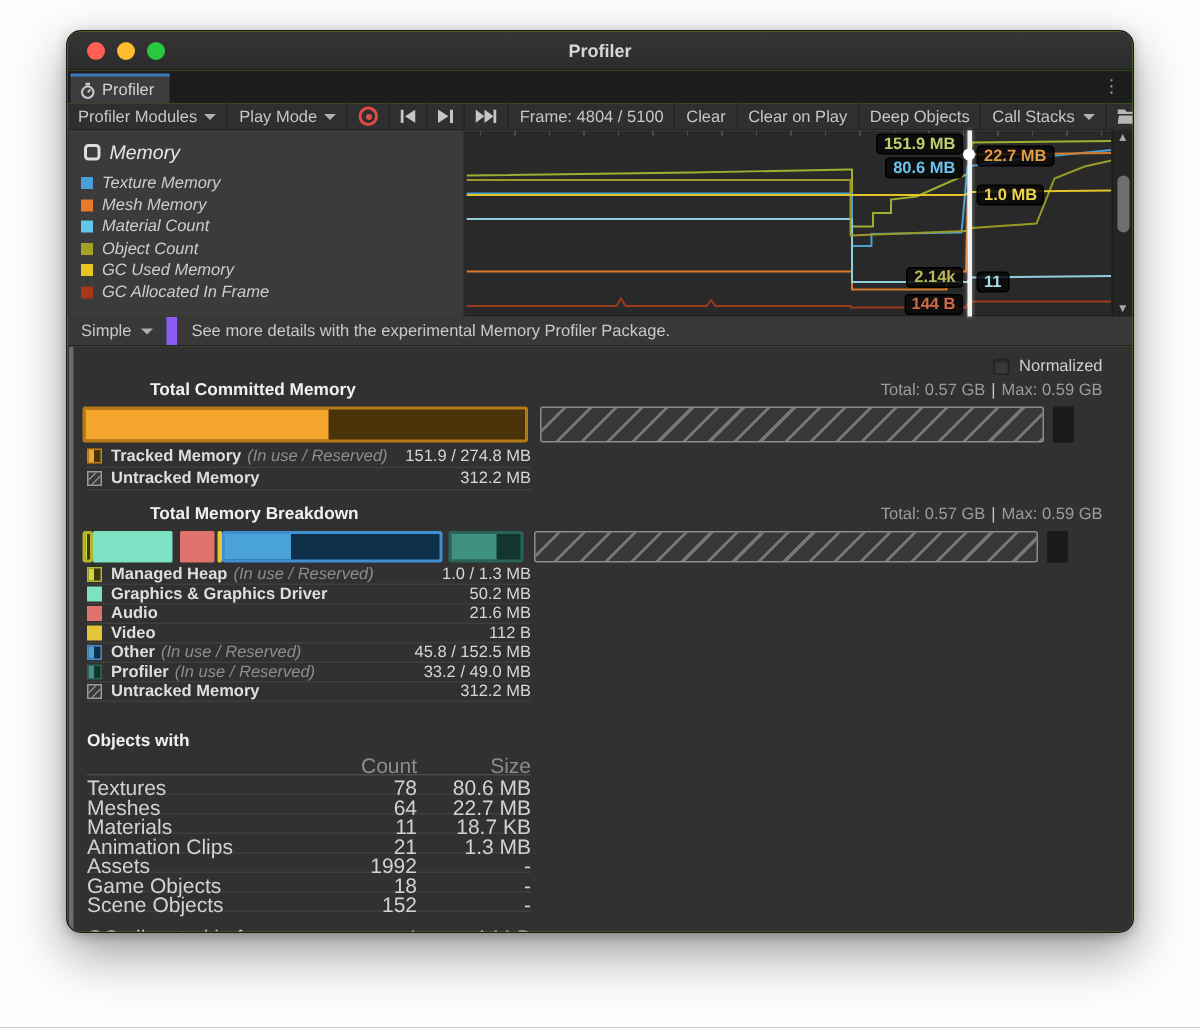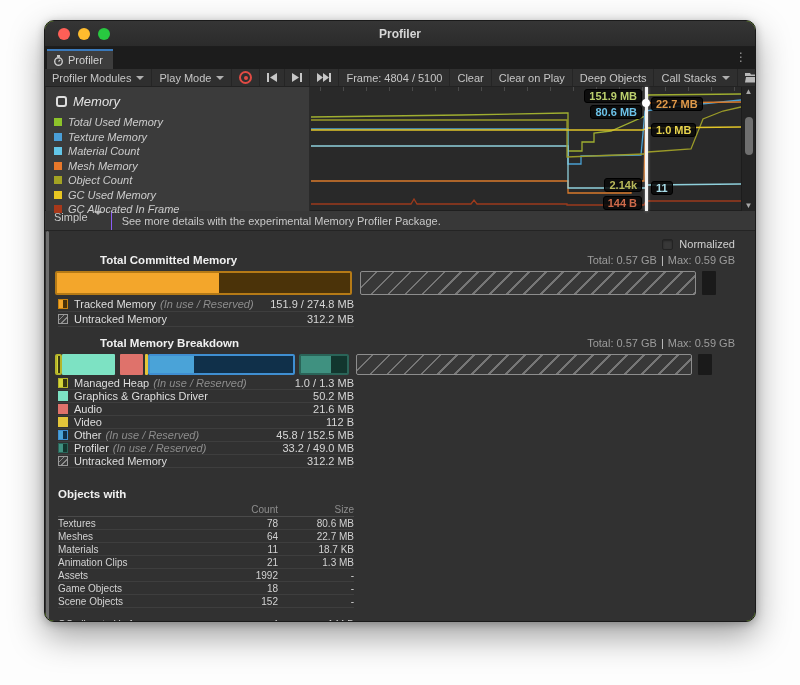--- a/index.html
+++ b/index.html
@@ -45,21 +45,21 @@
   .sel-dot{position:absolute;left:597px;top:12px;width:8px;height:8px;border-radius:50%;background:#fff;z-index:6;}
   .chart-pill{position:absolute;z-index:7;background:rgba(8,8,8,.85);border:1px solid #000;border-radius:3px;
     height:14px;line-height:12px;padding:0 4px;font-size:11px;font-weight:bold;white-space:nowrap;}
   .vscroll{position:absolute;right:0;top:0;width:14px;height:124px;background:#242424;border-left:1px solid #1c1c1c;z-index:6;
     display:flex;flex-direction:column;align-items:center;}
   .scroll-arrow{color:#a8a8a8;font-size:8px;line-height:10px;height:10px;}
   .scroll-thumb{width:8px;height:38px;background:#6f6f6f;border-radius:4px;margin-top:20px;}
   .scroll-spacer{flex:1;}
   
   .simple-row{height:20px;background:#383838;border-bottom:1px solid #242424;display:flex;align-items:center;font-size:11px;color:#c9c9c9;}
-  .simple-btn{display:flex;align-items:flex-start;gap:6px;padding:0 9px;height:100%;border-right:1px solid #8b5cf6;}
+  .simple-btn{display:flex;align-items:center;gap:6px;padding:0 9px;height:100%;border-right:7px solid #8b5cf6;}
   .simple-msg{padding:0 10px;color:#c9c9c9;}
   
   .details{position:relative;height:392px;background:#313131;padding:0 20px 0 13px;overflow:hidden;}
   .left-scroll{position:absolute;left:1px;top:0;width:3px;height:392px;background:#6d6d6d;border-radius:2px;}
   .norm-row{height:20px;margin-top:3px;display:flex;align-items:center;justify-content:flex-end;gap:6px;
     font-size:11px;color:#d0d0d0;}
   .checkbox{width:11px;height:11px;background:#383838;border:1px solid #232323;border-radius:2px;box-shadow:inset 0 1px 2px rgba(0,0,0,.4);}
   .section-head{display:flex;align-items:baseline;justify-content:space-between;height:14px;font-size:11.5px;}
   .section-title{font-weight:bold;color:#f0f0f0;margin-left:42px;}
   .totals{color:#9c9c9c;font-size:11px;}
@@ -72,25 +72,25 @@
   .seg-dual i{position:absolute;left:0;top:0;bottom:0;display:block;}
   .seg-solid{border-radius:1px;}
   .seg-hatch{border:1px solid #8d8d8d;border-radius:2px;
     background:repeating-linear-gradient(135deg,#383838 0 10px,#767676 10px 12px);}
   .seg-marker{background:#1a1a1a;border-radius:1px;}
   .rows-block{margin-top:2px;}
   .mem-row{display:flex;align-items:center;width:296px;border-bottom:1px solid #3e3e3e;font-size:11px;}
   .rows-committed .mem-row{height:15px;}
   .rows-breakdown .mem-row{height:13px;}
   .mem-row .swatch{width:10px;height:10px;margin-right:6px;flex:none;}
-  .mem-row .lbl{font-weight:normal;color:#dedede;white-space:nowrap;}
+  .mem-row .lbl{font-weight:bold;color:#dedede;white-space:nowrap;}
   .mem-row .qual{font-style:italic;color:#8d8d8d;margin-left:4px;white-space:nowrap;}
   .mem-row .val{margin-left:auto;color:#d6d6d6;white-space:nowrap;}.gap10{height:10px;}.gap20{height:20px;}
   .stats-title{font-size:11.5px;font-weight:bold;color:#f0f0f0;height:14px;}
-  .stats-grid{width:296px;font-size:10px;color:#d2d2d2;}
+  .stats-grid{width:296px;font-size:14px;color:#d2d2d2;}
   .stats-row{display:grid;grid-template-columns:1fr 62px 76px;align-items:center;height:13px;border-bottom:1px solid #3e3e3e;}
   .stats-row span:nth-child(2),.stats-row span:nth-child(3){text-align:right;}
   .stats-header{color:#8d8d8d;border-bottom:1px solid #4a4a4a;height:15px;}
   .stats-footer{border-bottom:none;margin-top:9px;height:14px;}
 </style>
 </head>
 <body>
 
 <div class="window">
 
@@ -187,34 +187,30 @@
     <div class="sel-line"></div>
     <div class="sel-dot"></div>
     <div></div>
     <div class="module-panel">
       <div class="module-title">
         <span class="chip-icon"></span>
         <span>Memory</span>
       </div>
       <div>
           <div class="mlegend-item">
-            <span class="mlegend-swatch" style="background: rgb(141, 195, 42);"></span>
-            <span>Total Used Memory</span>
-          </div>
-          <div class="mlegend-item">
             <span class="mlegend-swatch" style="background: rgb(74, 159, 216);"></span>
             <span>Texture Memory</span>
           </div>
           <div class="mlegend-item">
+            <span class="mlegend-swatch" style="background: rgb(232, 120, 42);"></span>
+            <span>Mesh Memory</span>
+          </div>
+          <div class="mlegend-item">
             <span class="mlegend-swatch" style="background: rgb(99, 198, 232);"></span>
             <span>Material Count</span>
-          </div>
-          <div class="mlegend-item">
-            <span class="mlegend-swatch" style="background: rgb(232, 120, 42);"></span>
-            <span>Mesh Memory</span>
           </div>
           <div class="mlegend-item">
             <span class="mlegend-swatch" style="background: rgb(163, 163, 35);"></span>
             <span>Object Count</span>
           </div>
           <div class="mlegend-item">
             <span class="mlegend-swatch" style="background: rgb(232, 198, 33);"></span>
             <span>GC Used Memory</span>
           </div>
           <div class="mlegend-item">

